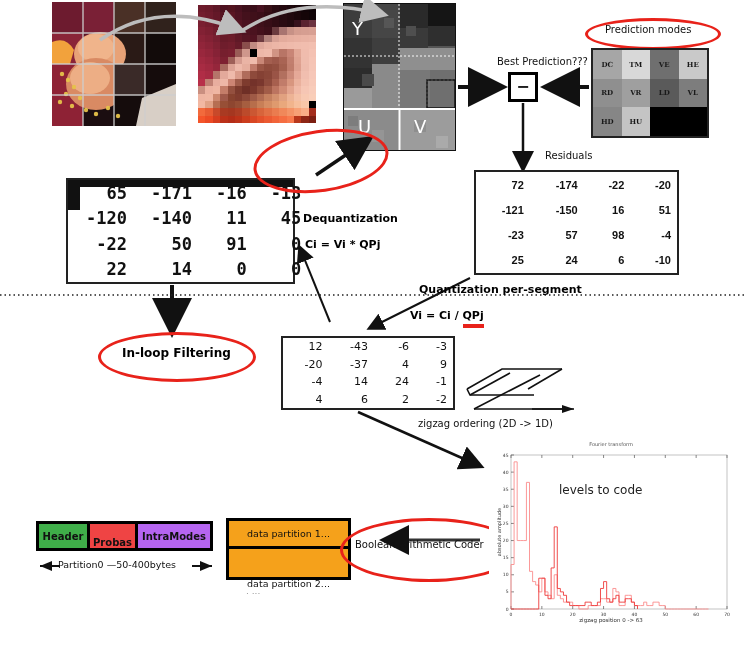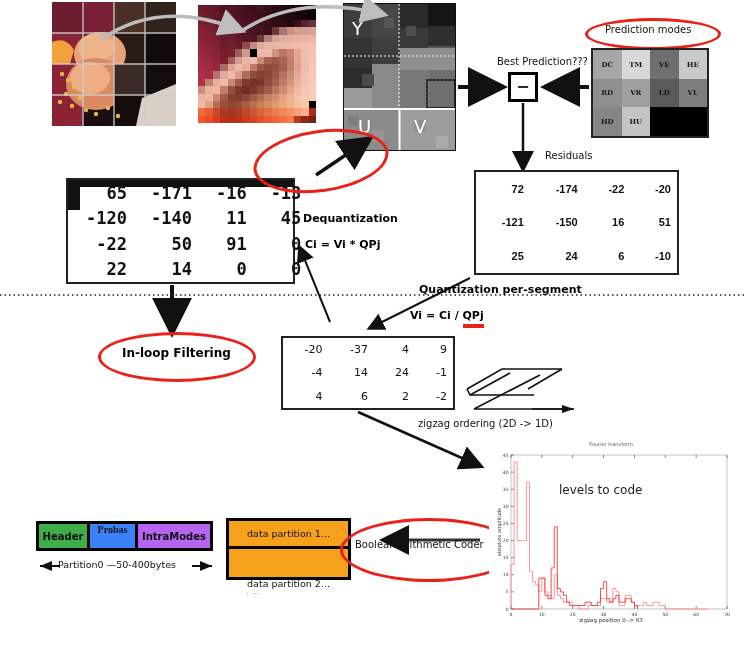--- a/index.html
+++ b/index.html
@@ -456,20 +456,26 @@
       <td>-22</td>
       <td>-20</td>
     </tr>
     <tr>
       <td>-121</td>
       <td>-150</td>
       <td>16</td>
       <td>51</td>
     </tr>
     <tr>
+      <td>-23</td>
+      <td>57</td>
+      <td>98</td>
+      <td>-4</td>
+    </tr>
+    <tr>
       <td>25</td>
       <td>24</td>
       <td>6</td>
       <td>-10</td>
     </tr>
   </tbody>
     </table>
 </div>
 
 <div class="abs matrix m-big" style="left:66px;top:178px;width:229px;height:106px;">
@@ -514,20 +520,26 @@
 <div class="abs lbl-b" style="left:410px;top:309px;">
   <span>Vi = Ci / </span><span style="border-bottom:4px solid #e8221a;padding-bottom:2px;">QPj</span>
 </div>
 
 <div class="abs ellipse" style="left:98px;top:332px;width:152px;height:44px;"></div>
 <div class="abs lbl-b" style="left:122px;top:346px;font-size:12px;">In-loop Filtering</div>
 
 <div class="abs matrix m-small" style="left:281px;top:336px;width:174px;height:74px;">
   <table>
     <tbody>
+        <tr>
+      <td>12</td>
+      <td>-43</td>
+      <td>-6</td>
+      <td>-3</td>
+    </tr>
     <tr>
       <td>-20</td>
       <td>-37</td>
       <td>4</td>
       <td>9</td>
     </tr>
     <tr>
       <td>-4</td>
       <td>14</td>
       <td>24</td>
@@ -554,21 +566,21 @@
     <path d="M70 44 L112 44"></path>
   </g>
   <path d="M100 40 L112 44 L100 48 Z" fill="#111"></path>
 </svg>
 <div class="abs lbl" style="left:418px;top:418px;">zigzag ordering  (2D -&gt; 1D)</div>
 
 <div class="abs" style="left:36px;top:521px;width:177px;height:30px;border:3px solid #000;box-sizing:border-box;display:flex;">
   <div style="flex:0 0 48px;background:#3fae49;border-right:3px solid #000;display:flex;align-items:center;justify-content:center;">
     <span style="font-size:10px;font-weight:bold;color:#111;">Header</span>
   </div>
-  <div style="flex:0 0 45px;background:#3b82f6;border-right:3px solid #000;display:flex;align-items:flex-start;justify-content:center;font-family:Liberation Serif, serif;">
+  <div style="flex:0 0 45px;background:#ef4444;border-right:3px solid #000;display:flex;align-items:flex-end;justify-content:center;">
     <span style="font-size:10px;font-weight:bold;color:#111;">Probas</span>
   </div>
   <div style="flex:1;background:#b565f0;display:flex;align-items:center;justify-content:center;">
     <span style="font-size:10px;font-weight:bold;color:#111;">IntraModes</span>
   </div>
 </div>
 
 <svg class="abs" style="left:30px;top:556px;width:190px;height:20px;">
   <line x1="10" y1="10" x2="182" y2="10" stroke="#111" stroke-width="2"></line>
   <path d="M10 10 L22 5 L22 15 Z" fill="#111"></path>

